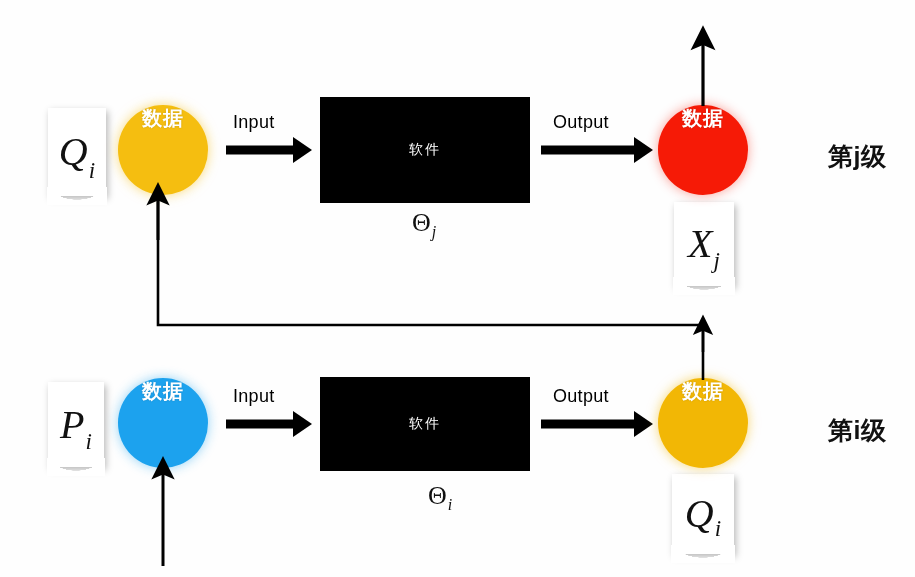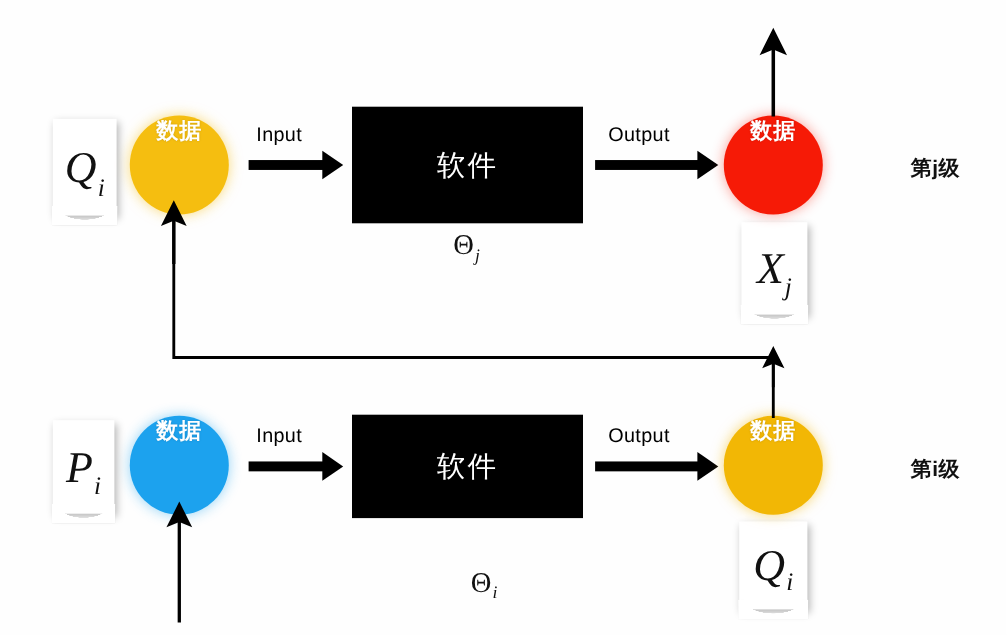--- a/index.html
+++ b/index.html
@@ -78,21 +78,21 @@
   }
 
   
   .software-box {
     position: absolute;
     background: #000000;
     display: flex;
     align-items: center;
     justify-content: center;
     color: #ffffff;
-    font-size: 26px;
+    font-size: 14px;
     font-weight: normal;
     letter-spacing: 2px;
     z-index: 2;
   }
 
   
   .theta {
     position: absolute;
     color: #111;
     font-family: "Liberation Serif", "DejaVu Serif", serif;
@@ -139,21 +139,21 @@
     letter-spacing: 0.3px;
     z-index: 2;
     white-space: nowrap;
   }
 
   
   .level-label {
     position: absolute;
     color: #111;
     font-weight: bold;
-    font-size: 19px;
+    font-size: 25px;
     letter-spacing: 0.5px;
     z-index: 2;
     white-space: nowrap;
   }
 
   
   #connectors {
     position: absolute;
     left: 0;
     top: 0;
@@ -234,21 +234,21 @@
 
   <div class="flow-label" style="left:233px; top:386px;">Input</div>
   <div class="flow-arrow" style="left:226px; top:411px; width:86px; height:26px;">
     <span class="bar" style="width:68px;"></span>
     <span class="head"></span>
   </div>
 
   <div class="software-box" style="left:320px; top:377px; width:210px; height:94px;">
     <span>软件</span>
   </div>
-  <div class="theta" style="left:428px; top:481px;margin-top:34px;">
+  <div class="theta" style="left:428px; top:481px;">
     <span>Θ</span><span class="sub">i</span>
   </div>
 
   <div class="flow-label" style="left:553px; top:386px;">Output</div>
   <div class="flow-arrow" style="left:541px; top:411px; width:112px; height:26px;">
     <span class="bar" style="width:94px;"></span>
     <span class="head"></span>
   </div>
 
   <div class="data-circle" style="left:658px; top:378px; width:90px; height:90px; background:#F2B705; box-shadow:0 0 12px rgba(242,183,5,0.55);">

